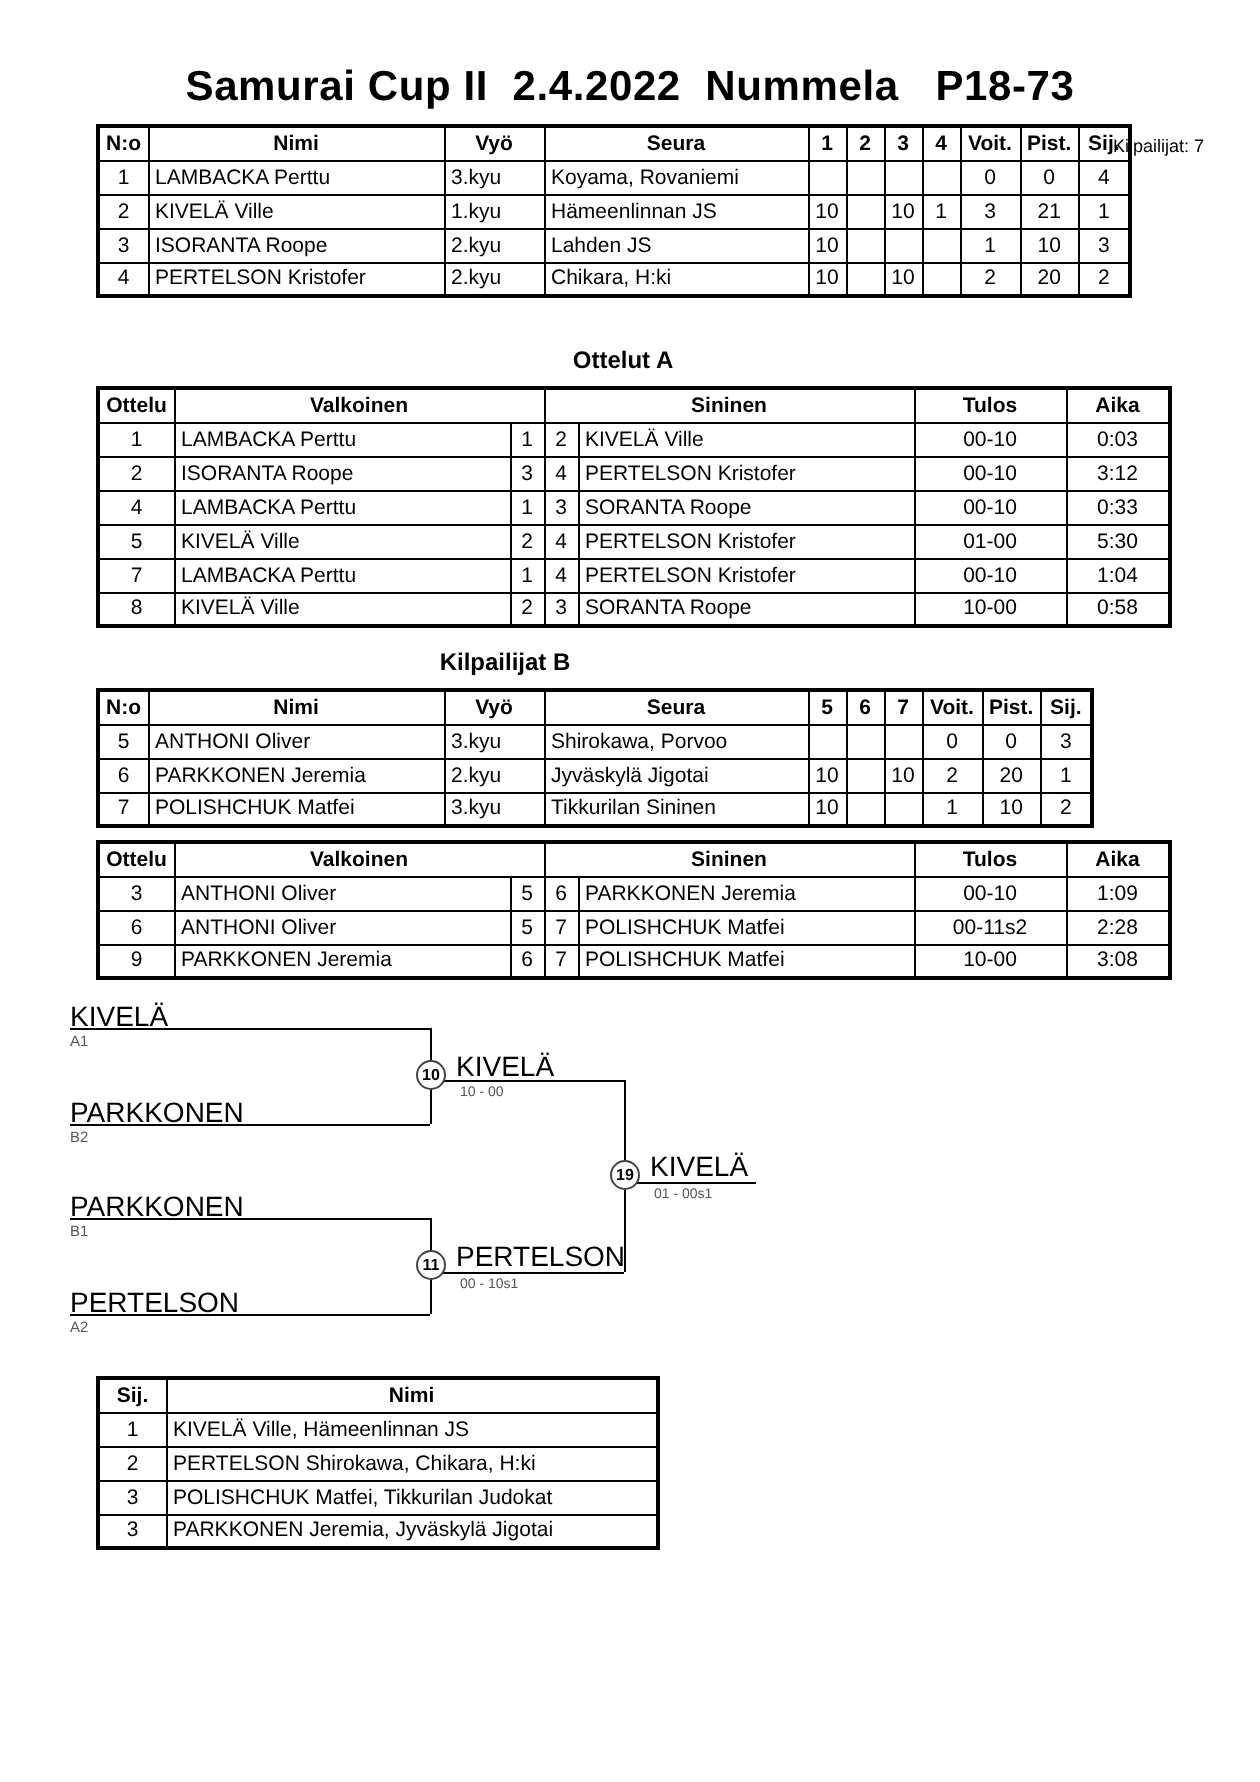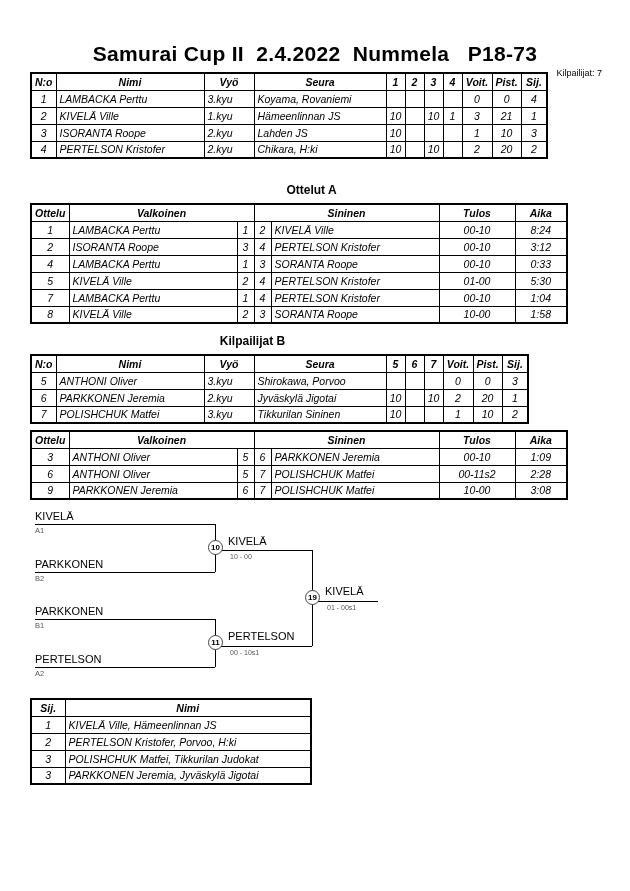--- a/index.html
+++ b/index.html
@@ -1,49 +1,49 @@
 <!DOCTYPE html>
 <html><head>
 <meta charset="utf-8">
 <style>
   * { margin:0; padding:0; box-sizing:border-box; }
   html,body { background:#fff; }
   body {
     width:630px; height:891px; overflow:hidden;
     font-family:"Liberation Sans", sans-serif; color:#000;
   }
-  .page { position:relative; width:630px; height:891px; padding-top:42px; }
+  .page { position:relative; width:630px; height:891px; padding-top:32px; }
 
   .title {
     text-align:center; font-size:21px; font-weight:bold;
     white-space:pre; letter-spacing:0.3px;
   }
   .competitors-count {
     position:absolute; top:68px; right:28px; font-size:9px;
   }
   .heading { font-weight:bold; font-size:12px; text-align:center; }
   .heading-pool   { width:445px; margin:10px 0 0 30px; }
   .heading-match  { width:563px; margin:24px 0 0 30px;text-align:center; }
   .heading-result { width:280px; margin:6px 0 0 30px; }
 
   table {
     border-collapse:collapse; table-layout:fixed;
-    margin:6px 0 0 30px; border:2px solid #000;font-style:italic;
+    margin:6px 0 0 48px; border:2px solid #000;
   }
   th, td {
     border:1px solid #000; height:17px; padding:0 3px;
     font-size:10.5px; overflow:hidden; white-space:nowrap;
   }
   th { font-weight:bold; text-align:center; }
   td.ctr { text-align:center; }
   td { text-align:left; }
 
   
   .bracket { position:relative; width:630px; height:182px; margin-top:10px; }
-  .b-name  { position:absolute; font-size:11px; white-space:nowrap; }
+  .b-name  { position:absolute; font-size:14px; white-space:nowrap; }
   .b-seed  { position:absolute; font-size:7.5px; color:#555; }
   .b-score { position:absolute; font-size:7px; color:#555; }
   .b-line  { position:absolute; height:0; border-top:1px solid #000; }
   .b-vline { position:absolute; width:0; border-left:1px solid #000; }
   .b-circle{
     position:absolute; width:15px; height:15px; border-radius:50%;
     border:1px solid #444; background:#fff; z-index:2;
     font-size:8px; font-weight:bold; text-align:center; line-height:13px;
   }
 </style>
@@ -161,21 +161,21 @@
       </tr>
     </thead>
     <tbody>
       <tr>
         <td class="ctr">1</td>
         <td>LAMBACKA Perttu</td>
         <td class="ctr">1</td>
         <td class="ctr">2</td>
         <td>KIVELÄ Ville</td>
         <td class="ctr">00-10</td>
-        <td class="ctr">8:24</td>
+        <td class="ctr">0:03</td>
       </tr>
       <tr>
         <td class="ctr">2</td>
         <td>ISORANTA Roope</td>
         <td class="ctr">3</td>
         <td class="ctr">4</td>
         <td>PERTELSON Kristofer</td>
         <td class="ctr">00-10</td>
         <td class="ctr">3:12</td>
       </tr>
@@ -206,21 +206,21 @@
         <td class="ctr">00-10</td>
         <td class="ctr">1:04</td>
       </tr>
       <tr>
         <td class="ctr">8</td>
         <td>KIVELÄ Ville</td>
         <td class="ctr">2</td>
         <td class="ctr">3</td>
         <td>SORANTA Roope</td>
         <td class="ctr">10-00</td>
-        <td class="ctr">1:58</td>
+        <td class="ctr">0:58</td>
       </tr>
     </tbody>
   </table>
 
   <div class="heading heading-pool">Kilpailijat B</div>
   <table>
     <colgroup>
       <col style="width:22px">
         <col style="width:148px">
         <col style="width:50px">
@@ -380,21 +380,21 @@
         <th>Nimi</th>
       </tr>
     </thead>
     <tbody>
       <tr>
         <td class="ctr">1</td>
         <td>KIVELÄ Ville, Hämeenlinnan JS</td>
       </tr>
       <tr>
         <td class="ctr">2</td>
-        <td>PERTELSON Kristofer, Porvoo, H:ki</td>
+        <td>PERTELSON Shirokawa, Chikara, H:ki</td>
       </tr>
       <tr>
         <td class="ctr">3</td>
         <td>POLISHCHUK Matfei, Tikkurilan Judokat</td>
       </tr>
       <tr>
         <td class="ctr">3</td>
         <td>PARKKONEN Jeremia, Jyväskylä Jigotai</td>
       </tr>
     </tbody>

